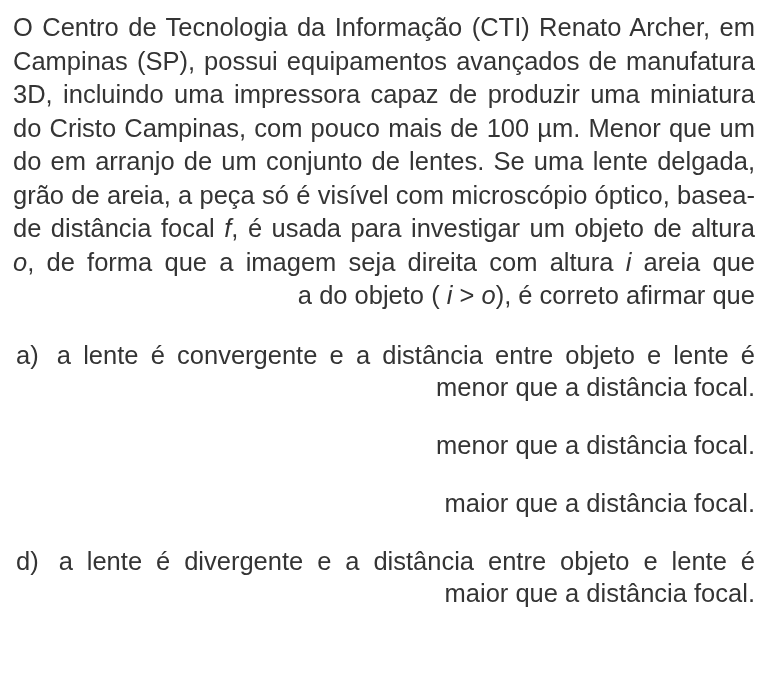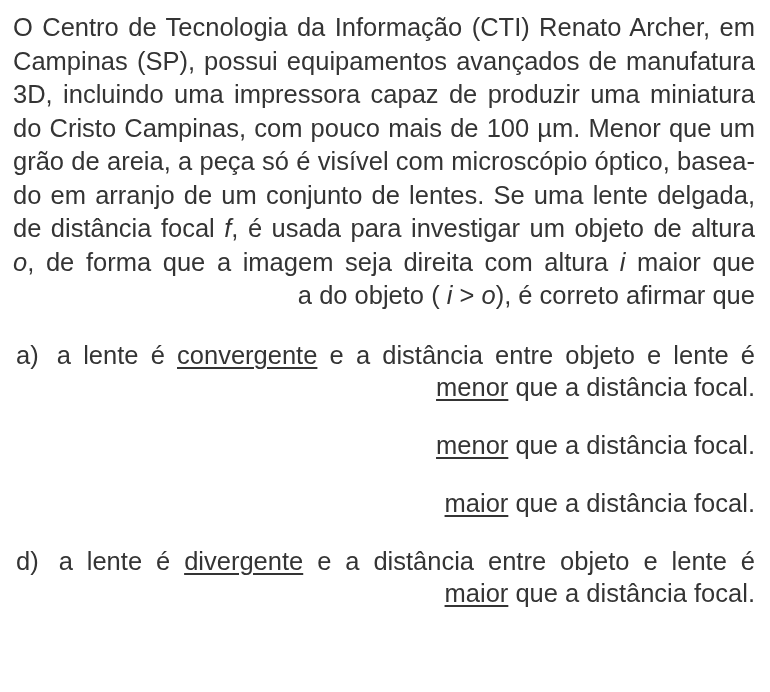--- a/index.html
+++ b/index.html
@@ -35,38 +35,37 @@
   }
   .option {
     margin-top: 26px;
     line-height: 32px;
   }
   .oline2 { margin-left: 12px; text-align: right; }
   .olabel { margin-right: 6px; }
   .seg-r { font-style: normal; }
   .seg-i { font-style: italic; }
   .seg-u {
-    text-decoration: underline;
     text-decoration-thickness: 2px;
     text-underline-offset: 3px;
   }
 </style>
 </head>
 <body>
 
 <div class="page">
   <div class="statement">
       <div class="tline just"><span class="seg-r">O Centro de Tecnologia da Informação (CTI) Renato Archer, em</span></div>
       <div class="tline just"><span class="seg-r">Campinas (SP), possui equipamentos avançados de manufatura</span></div>
       <div class="tline just"><span class="seg-r">3D, incluindo uma impressora capaz de produzir uma miniatura</span></div>
       <div class="tline just"><span class="seg-r">do Cristo Campinas, com pouco mais de 100 µm. Menor que um</span></div>
+      <div class="tline just"><span class="seg-r">do em arranjo de um conjunto de lentes. Se uma lente delgada,</span></div>
       <div class="tline just"><span class="seg-r">grão de areia, a peça só é visível com microscópio óptico, basea-</span></div>
-      <div class="tline just"><span class="seg-r">do em arranjo de um conjunto de lentes. Se uma lente delgada,</span></div>
       <div class="tline just"><span class="seg-r">de distância focal </span><span class="seg-i">f</span><span class="seg-r">, é usada para investigar um objeto de altura</span></div>
-      <div class="tline just"><span class="seg-i">o</span><span class="seg-r">, de forma que a imagem seja direita com altura </span><span class="seg-i">i</span><span class="seg-r"> maior que</span></div>
+      <div class="tline just"><span class="seg-i">o</span><span class="seg-r">, de forma que a imagem seja direita com altura </span><span class="seg-i">i</span><span class="seg-r"> areia que</span></div>
       <div class="tline"><span class="seg-r">a do objeto ( </span><span class="seg-i">i</span><span class="seg-r"> &gt; </span><span class="seg-i">o</span><span class="seg-r">), é correto afirmar que</span></div>
     </div>
   <div class="options">
       <div class="option">
         <div class="oline1 just"><span class="olabel seg-r">a)</span> <span class="seg-r">a lente é </span><span class="seg-u">convergente</span><span class="seg-r"> e a distância entre objeto e lente é</span></div>
         <div class="oline2"><span class="seg-u">menor</span><span class="seg-r"> que a distância focal.</span></div>
       </div>
       <div class="option">
         <div class="oline2"><span class="seg-u">menor</span><span class="seg-r"> que a distância focal.</span></div>
       </div>

